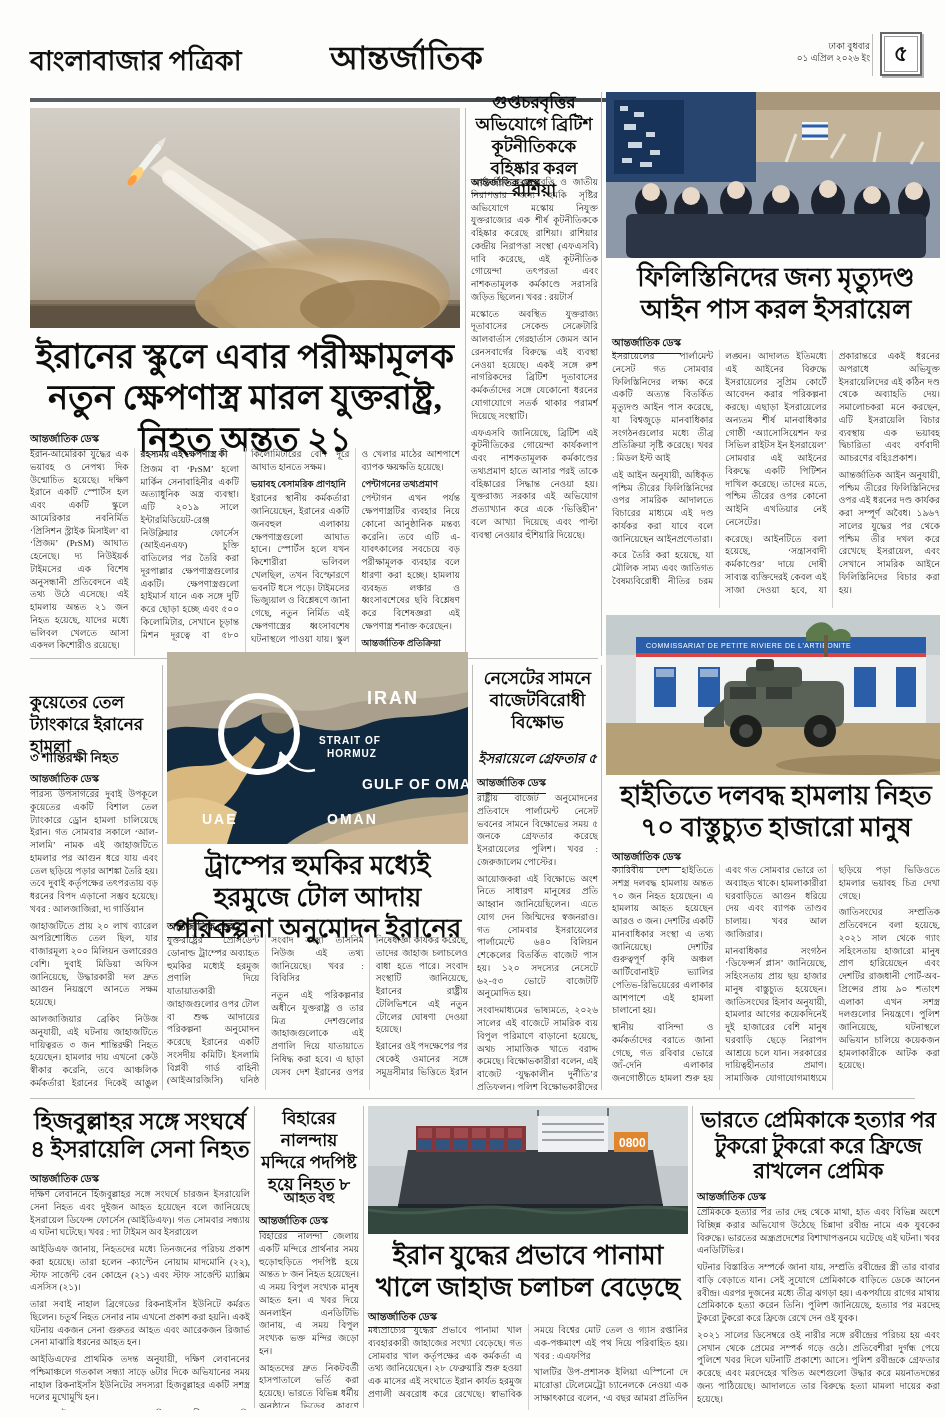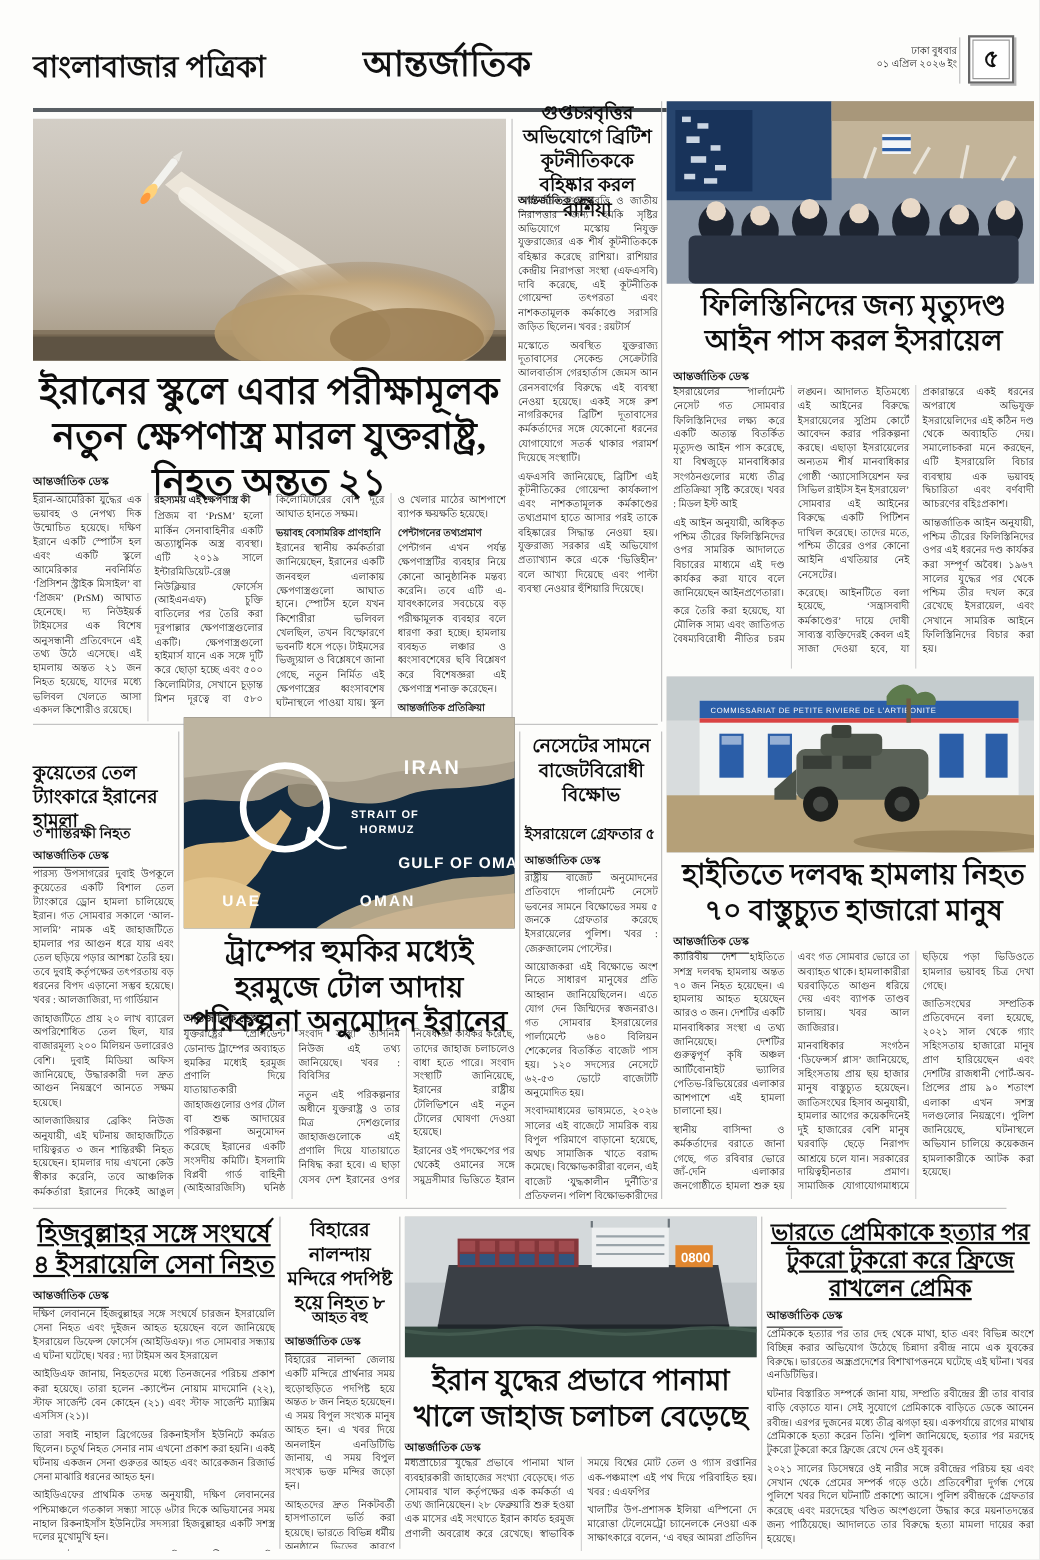--- a/index.html
+++ b/index.html
@@ -12,25 +12,25 @@
   .section-title{font-size:32px;font-weight:800;}
   .dateline{font-size:9px;line-height:1.35;text-align:right;color:#222;}
   .pagenum-box{width:38px;height:40px;border:2px solid #666;background:#fff;
                box-shadow:2px 2px 0 #b5b5b5, inset 0 0 0 2px #fff, inset 0 0 0 3px #999;
                display:flex;align-items:center;justify-content:center;font-size:22px;font-weight:bold;}
   .top-rule{height:4px;background:linear-gradient(to right,#5a6065 0%,#3e4449 82%,#777d82 93%,#9aa0a5 100%);
             clip-path:polygon(0 0,100% 0,99% 100%,0 100%);}
   .hl{font-weight:800;text-align:center;line-height:1.22;color:#0d0d0d;}
   .hl-xl{font-size:34px;}
   .hl-lg{font-size:26px;}
-  .hl-md{font-size:23px;text-decoration:underline;}
+  .hl-md{font-size:23px;}
   .hl-col{font-size:17px;line-height:1.3;}
   .hl-left{text-align:left;}
   .subhead{font-weight:bold;font-size:13px;text-align:center;}
-  .subhead-italic{font-weight:bold;font-size:13.5px;}
+  .subhead-italic{font-style:italic;font-weight:bold;font-size:13.5px;text-align:center;}
   .byline{font-weight:bold;font-size:10px;display:inline-block;border-bottom:1px solid #222;padding-bottom:1px;}
   .body-text{font-size:9px;line-height:1.42;text-align:justify;color:#1c1c1c;}
   .body-text p{margin:0 0 4px 0;}
   .body-text p.bold{font-weight:bold;margin-bottom:2px;}
   .cols-2{column-count:2;column-gap:12px;column-rule:1px solid #cfcfcf;}
   .cols-3{column-count:3;column-gap:12px;column-rule:1px solid #cfcfcf;}
   .cols-4{column-count:4;column-gap:12px;column-rule:1px solid #cfcfcf;}
   .photo{display:block;background:#ccc;}
   svg text{font-family:"Liberation Sans","DejaVu Sans",sans-serif;}
 </style>

